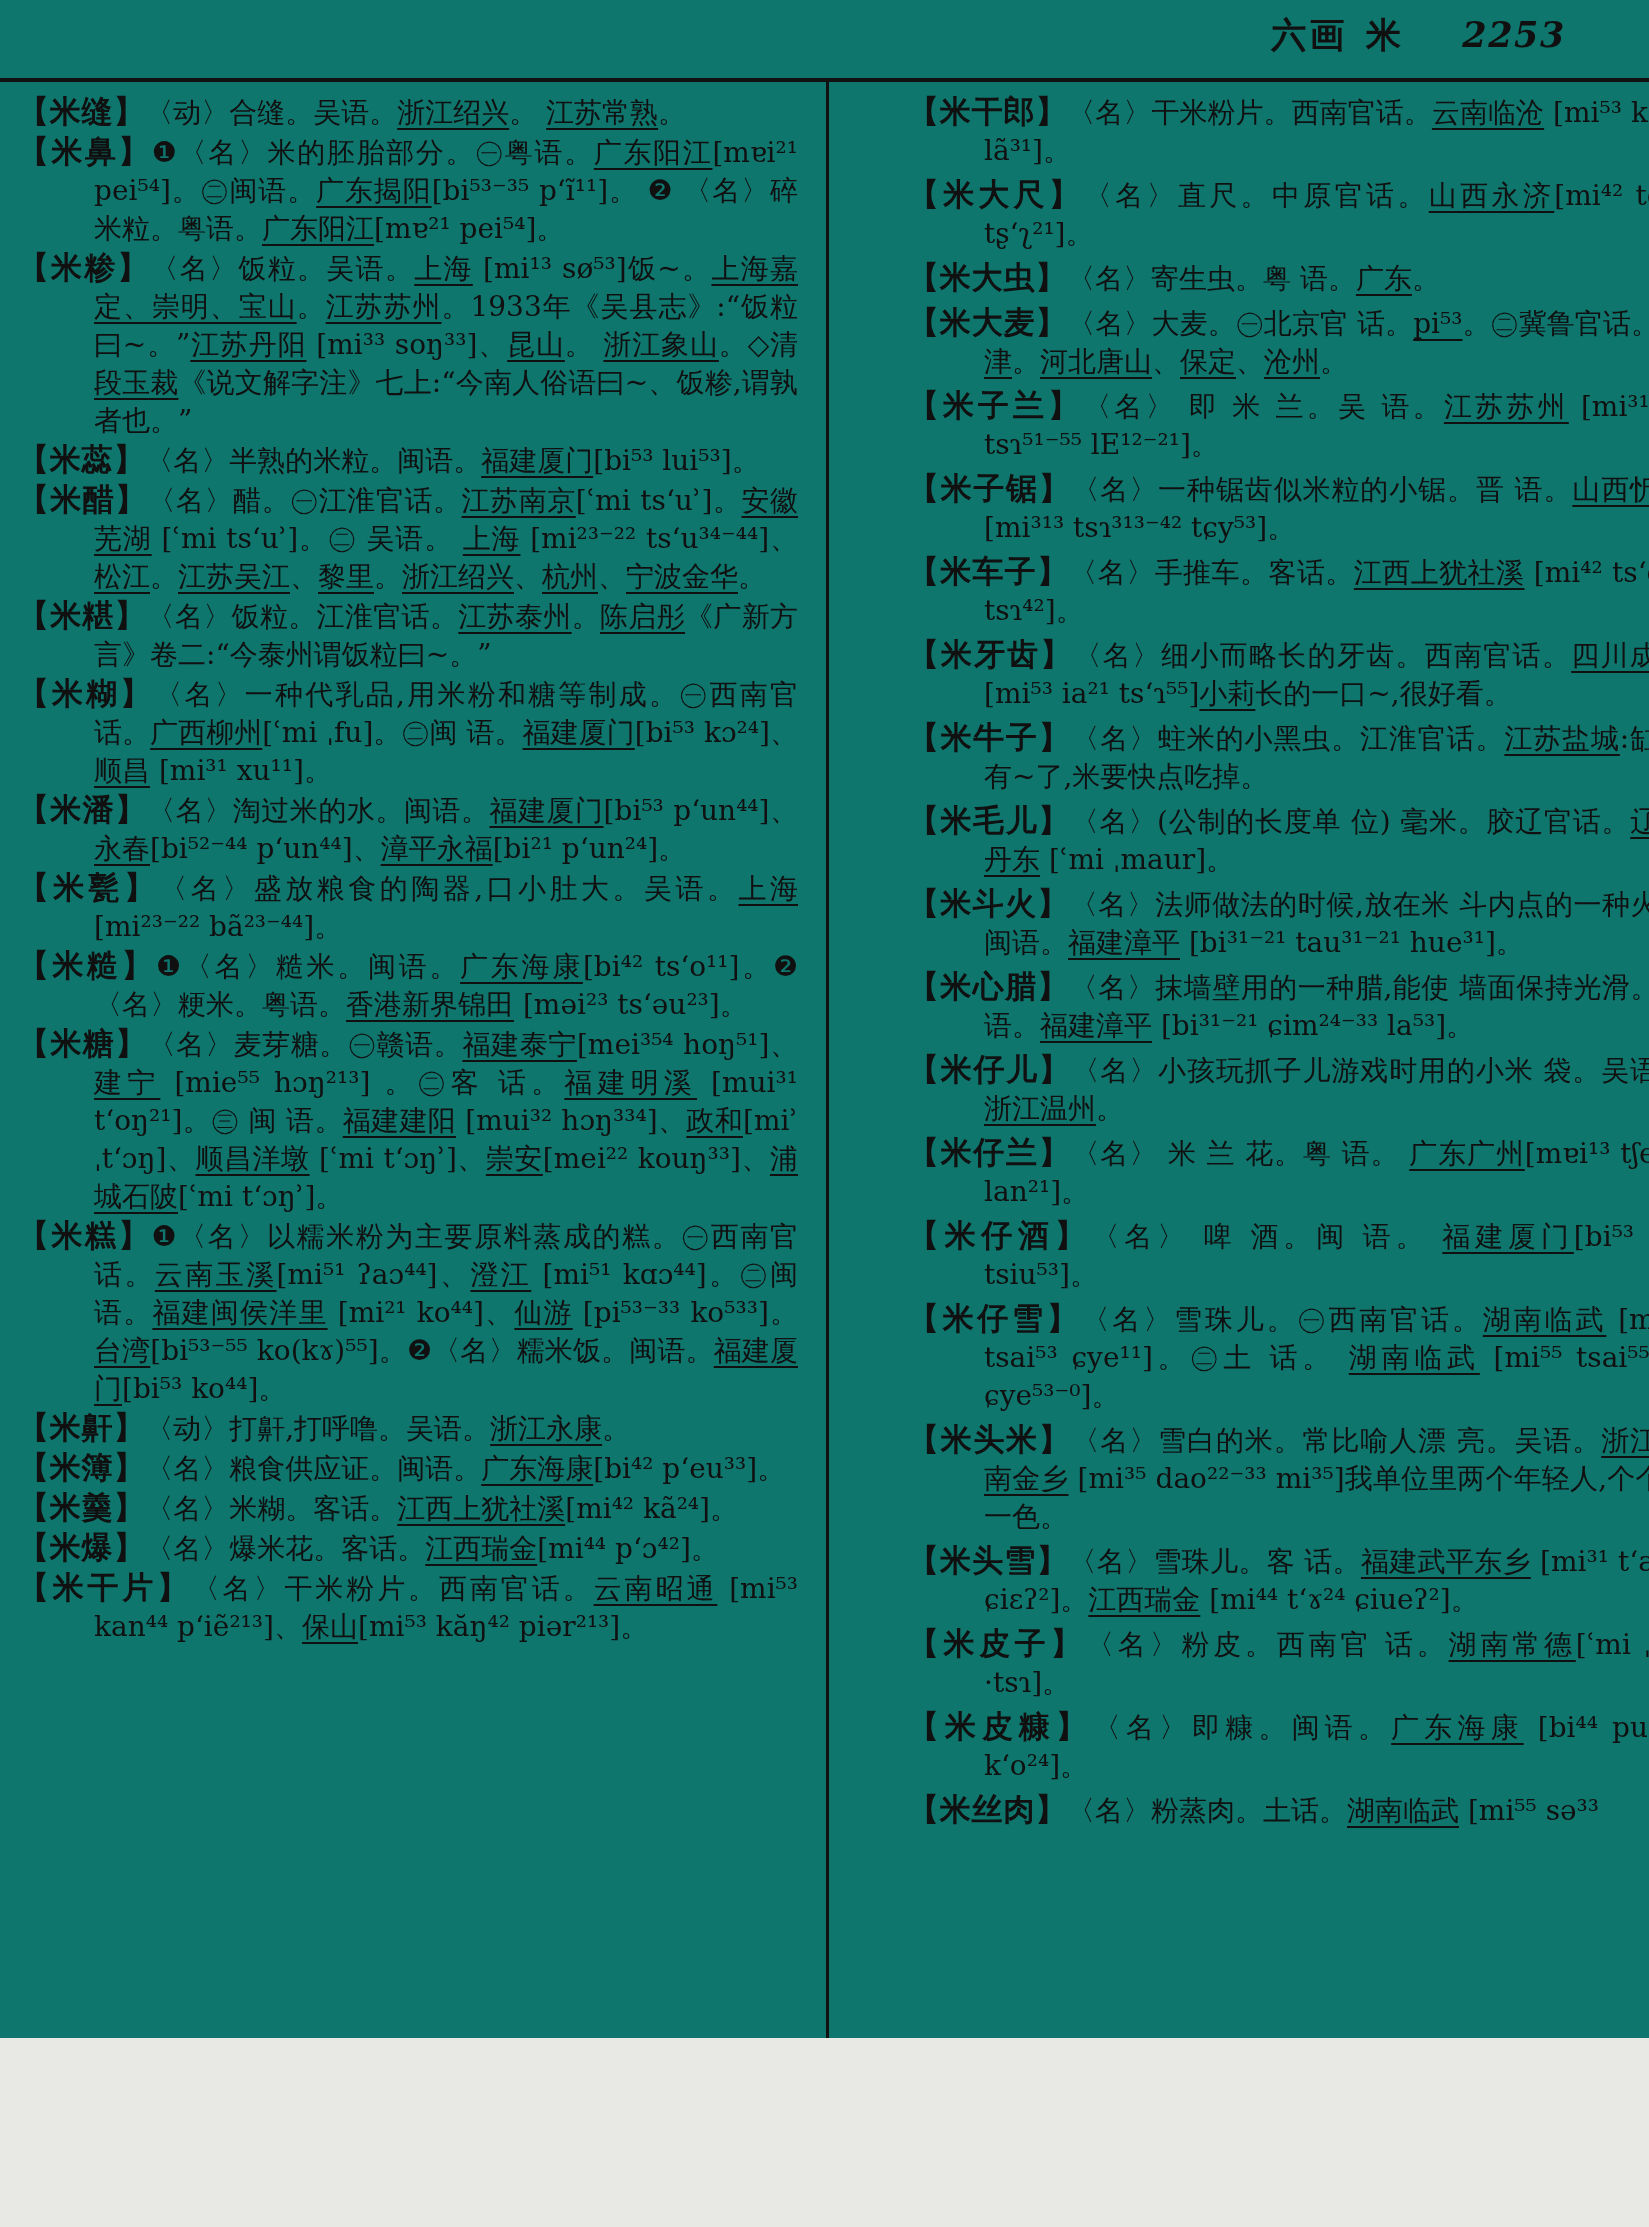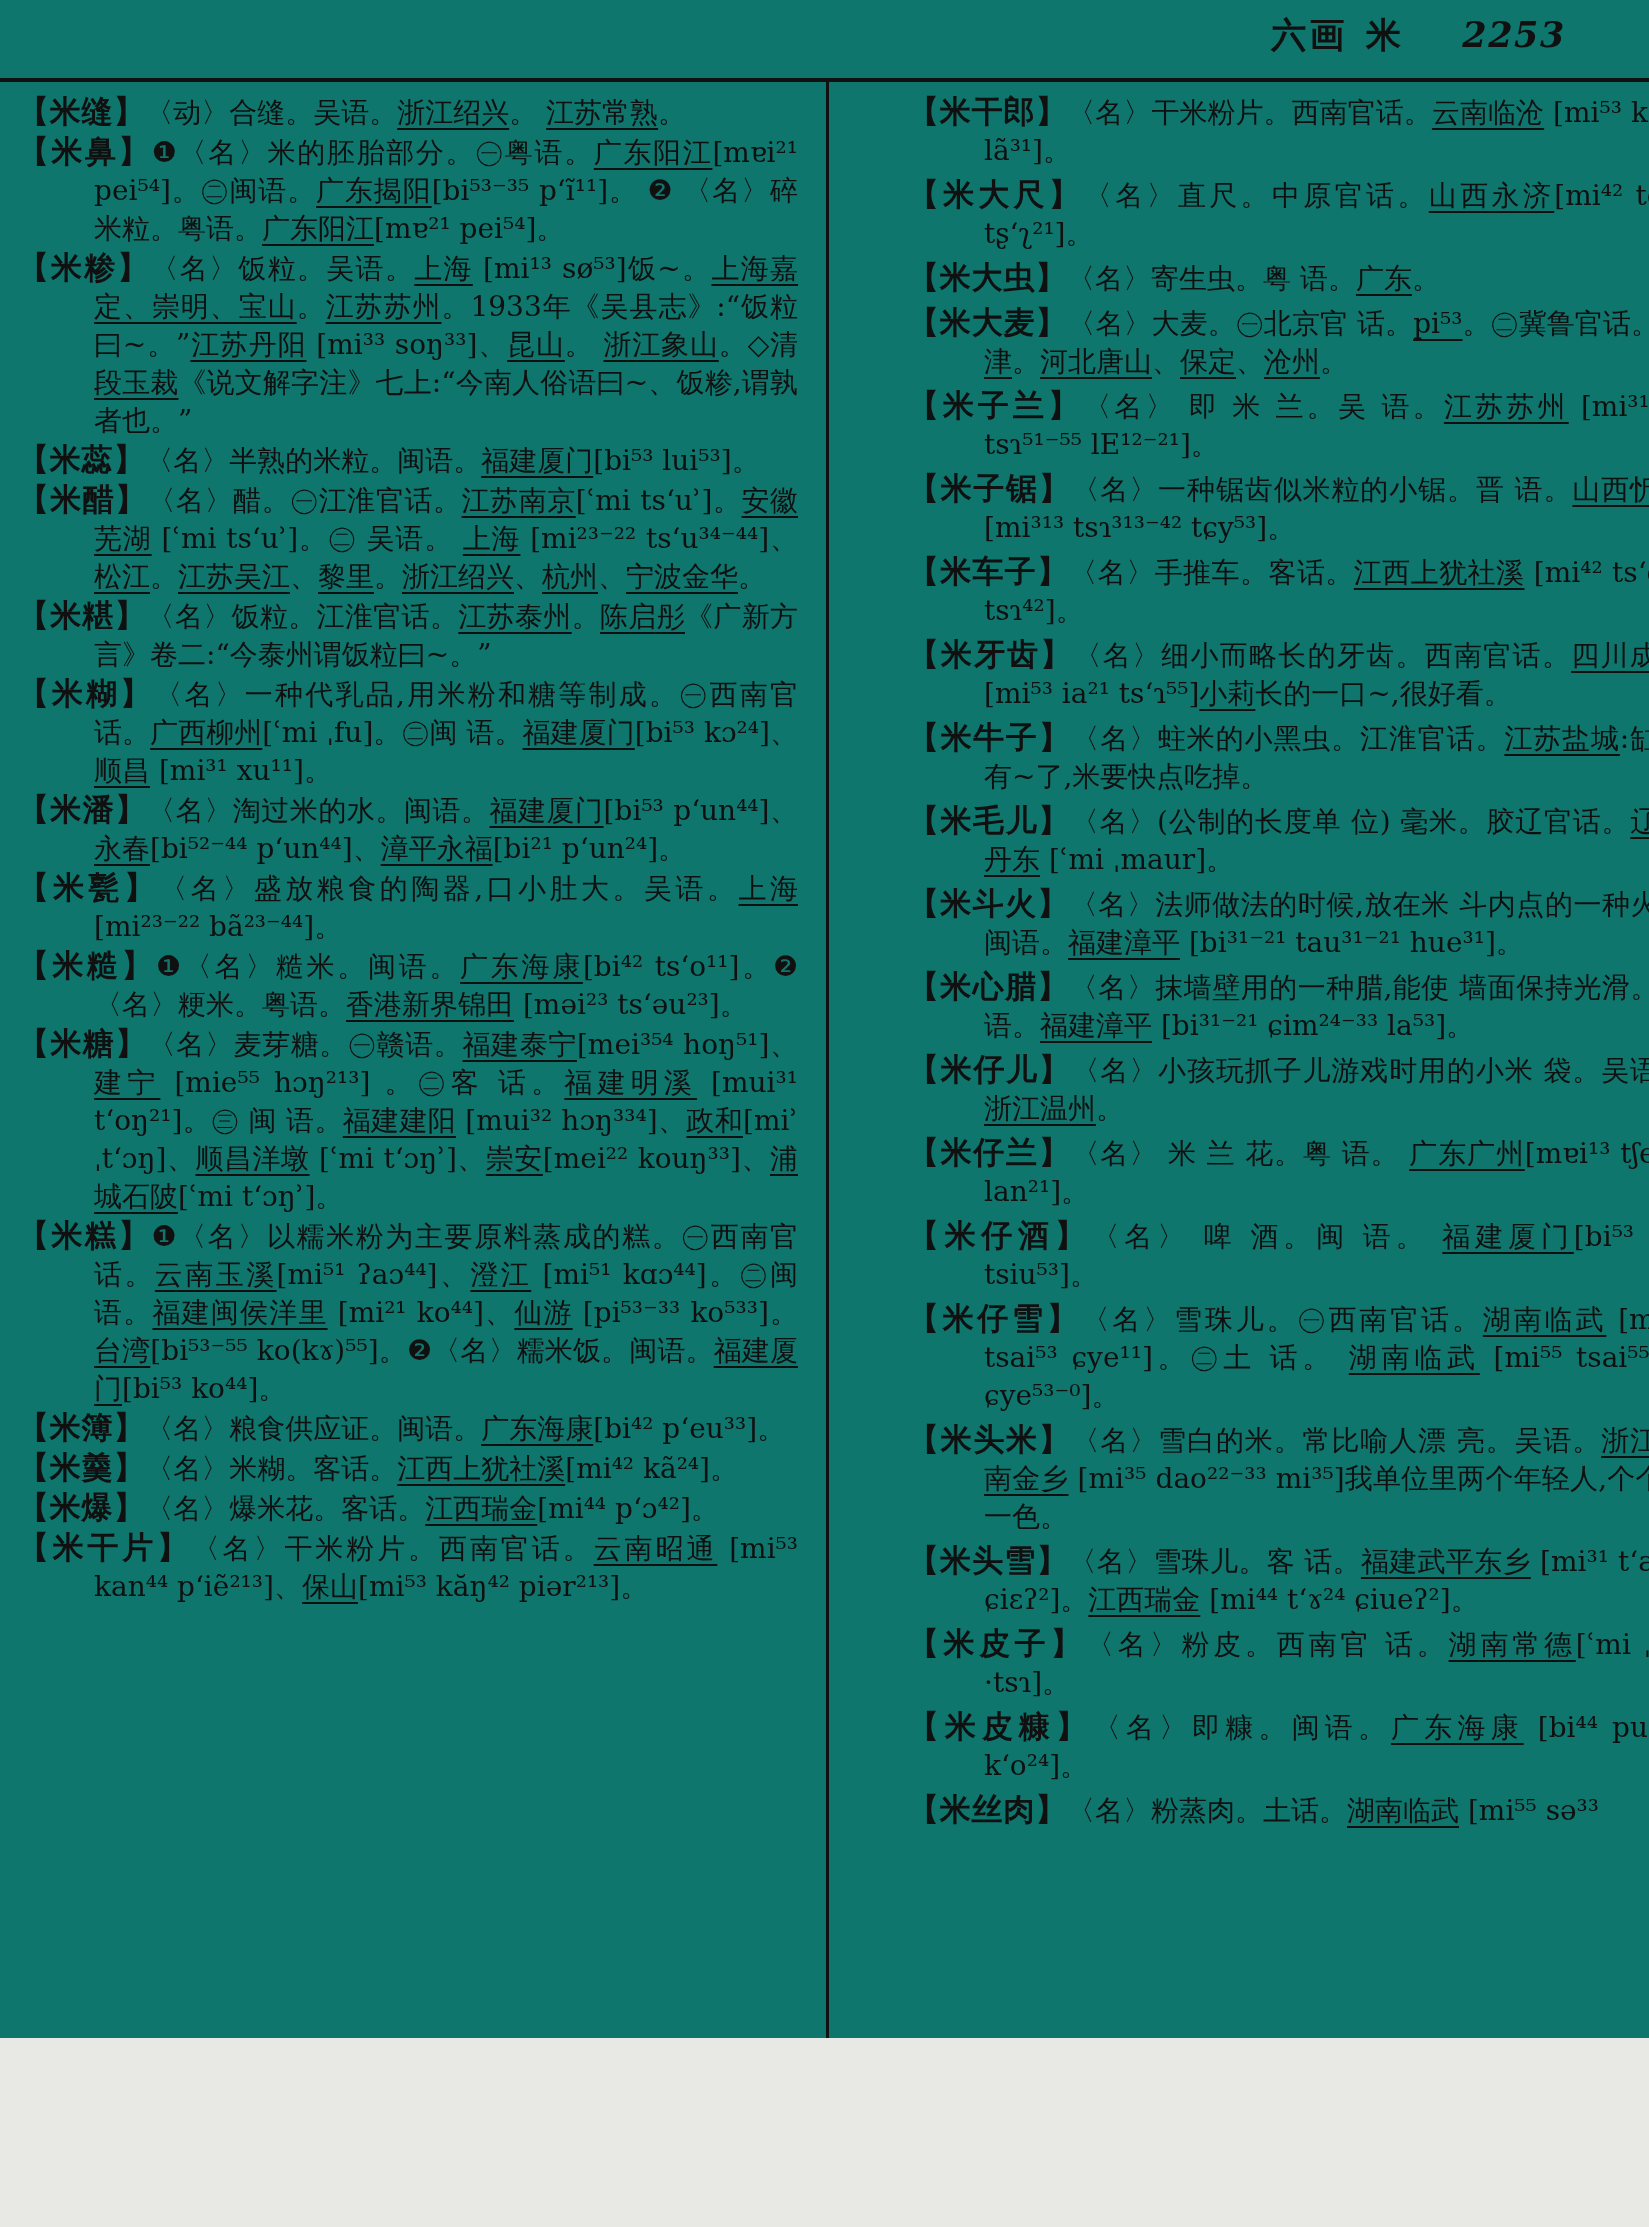--- a/index.html
+++ b/index.html
@@ -60,20 +60,21 @@
       <div class="entry"><span class="head">【米糁】</span><span>〈名〉饭粒。吴语。</span><span class="u">上海</span><span> [mi¹³ sø⁵³]饭~。</span><span class="u">上海嘉定、崇明、宝山</span><span>。</span><span class="u">江苏苏州</span><span>。1933年《吴县志》:“饭粒曰~。”</span><span class="u">江苏丹阳</span><span> [mi³³ soŋ³³]、</span><span class="u">昆山</span><span>。 </span><span class="u">浙江象山</span><span>。◇清</span><span class="u">段玉裁</span><span>《说文解字注》七上:“今南人俗语曰~、饭糁,谓孰者也。”</span></div>
       <div class="entry"><span class="head">【米蕊】</span><span>〈名〉半熟的米粒。闽语。</span><span class="u">福建厦门</span><span>[bi⁵³ lui⁵³]。</span></div>
       <div class="entry"><span class="head">【米醋】</span><span>〈名〉醋。㊀江淮官话。</span><span class="u">江苏南京</span><span>[ʿmi tsʻuʾ]。</span><span class="u">安徽芜湖</span><span> [ʿmi tsʻuʾ]。㊁ 吴语。 </span><span class="u">上海</span><span> [mi²³⁻²² tsʻu³⁴⁻⁴⁴]、</span><span class="u">松江</span><span>。</span><span class="u">江苏吴江</span><span>、</span><span class="u">黎里</span><span>。</span><span class="u">浙江绍兴</span><span>、</span><span class="u">杭州</span><span>、</span><span class="u">宁波金华</span><span>。</span></div>
       <div class="entry"><span class="head">【米糂】</span><span>〈名〉饭粒。江淮官话。</span><span class="u">江苏泰州</span><span>。</span><span class="u">陈启彤</span><span>《广新方言》卷二:“今泰州谓饭粒曰~。”</span></div>
       <div class="entry"><span class="head">【米糊】</span><span>〈名〉一种代乳品,用米粉和糖等制成。㊀西南官话。</span><span class="u">广西柳州</span><span>[ʿmi ˌfu]。㊁闽 语。</span><span class="u">福建厦门</span><span>[bi⁵³ kɔ²⁴]、</span><span class="u">顺昌</span><span> [mi³¹ xu¹¹]。</span></div>
       <div class="entry"><span class="head">【米潘】</span><span>〈名〉淘过米的水。闽语。</span><span class="u">福建厦门</span><span>[bi⁵³ pʻun⁴⁴]、</span><span class="u">永春</span><span>[bi⁵²⁻⁴⁴ pʻun⁴⁴]、</span><span class="u">漳平永福</span><span>[bi²¹ pʻun²⁴]。</span></div>
       <div class="entry"><span class="head">【米甏】</span><span>〈名〉盛放粮食的陶器,口小肚大。吴语。</span><span class="u">上海</span><span>[mi²³⁻²² bã²³⁻⁴⁴]。</span></div>
       <div class="entry"><span class="head">【米糙】</span><span>❶〈名〉糙米。闽语。</span><span class="u">广东海康</span><span>[bi⁴² tsʻo¹¹]。❷〈名〉粳米。粤语。</span><span class="u">香港新界锦田</span><span> [məi²³ tsʻəu²³]。</span></div>
       <div class="entry"><span class="head">【米糖】</span><span>〈名〉麦芽糖。㊀赣语。</span><span class="u">福建泰宁</span><span>[mei³⁵⁴ hoŋ⁵¹]、</span><span class="u">建宁</span><span> [mie⁵⁵ hɔŋ²¹³] 。㊁客 话。</span><span class="u">福建明溪</span><span> [mui³¹ tʻoŋ²¹]。㊂ 闽 语。</span><span class="u">福建建阳</span><span>  [mui³² hɔŋ³³⁴]、</span><span class="u">政和</span><span>[miʾ ˌtʻɔŋ]、</span><span class="u">顺昌洋墩</span><span> [ʿmi tʻɔŋʾ]、</span><span class="u">崇安</span><span>[mei²² kouŋ³³]、</span><span class="u">浦城石陂</span><span>[ʿmi tʻɔŋʾ]。</span></div>
       <div class="entry"><span class="head">【米糕】</span><span>❶〈名〉以糯米粉为主要原料蒸成的糕。㊀西南官话。</span><span class="u">云南玉溪</span><span>[mi⁵¹ ʔaɔ⁴⁴]、</span><span class="u">澄江</span><span> [mi⁵¹ kɑɔ⁴⁴]。㊁闽语。</span><span class="u">福建闽侯洋里</span><span> [mi²¹ ko⁴⁴]、</span><span class="u">仙游</span><span> [pi⁵³⁻³³ ko⁵³³]。</span><span class="u">台湾</span><span>[bi⁵³⁻⁵⁵ ko(kɤ)⁵⁵]。❷〈名〉糯米饭。闽语。</span><span class="u">福建厦门</span><span>[bi⁵³ ko⁴⁴]。</span></div>
+      <div class="entry"><span class="head">【米鼾】</span><span>〈动〉打鼾,打呼噜。吴语。</span><span class="u">浙江永康</span><span>。</span></div>
       <div class="entry"><span class="head">【米簿】</span><span>〈名〉粮食供应证。闽语。</span><span class="u">广东海康</span><span>[bi⁴² pʻeu³³]。</span></div>
       <div class="entry"><span class="head">【米羹】</span><span>〈名〉米糊。客话。</span><span class="u">江西上犹社溪</span><span>[mi⁴² kã²⁴]。</span></div>
       <div class="entry"><span class="head">【米爆】</span><span>〈名〉爆米花。客话。</span><span class="u">江西瑞金</span><span>[mi⁴⁴ pʻɔ⁴²]。</span></div>
       <div class="entry"><span class="head">【米干片】</span><span>〈名〉干米粉片。西南官话。</span><span class="u">云南昭通</span><span> [mi⁵³ kan⁴⁴ pʻiẽ²¹³]、</span><span class="u">保山</span><span>[mi⁵³ kăŋ⁴² piər²¹³]。</span></div>
     </div>
   <div class="col right" id="col-right">
       <div class="entry"><span class="head">【米干郎】</span><span>〈名〉干米粉片。西南官话。</span><span class="u">云南临沧</span><span> [mi⁵³ kã⁴⁴ lã³¹]。</span></div>
       <div class="entry"><span class="head">【米大尺】</span><span>〈名〉直尺。中原官话。</span><span class="u">山西永济</span><span>[mi⁴² tɑ³³ tʂʻʅ²¹]。</span></div>
       <div class="entry"><span class="head">【米大虫】</span><span>〈名〉寄生虫。粤 语。</span><span class="u">广东</span><span>。</span></div>
       <div class="entry"><span class="head">【米大麦】</span><span>〈名〉大麦。㊀北京官 话。</span><span class="u">pi⁵³</span><span>。㊁冀鲁官话。</span><span class="u">天津</span><span>。</span><span class="u">河北唐山</span><span>、</span><span class="u">保定</span><span>、</span><span class="u">沧州</span><span>。</span></div>

